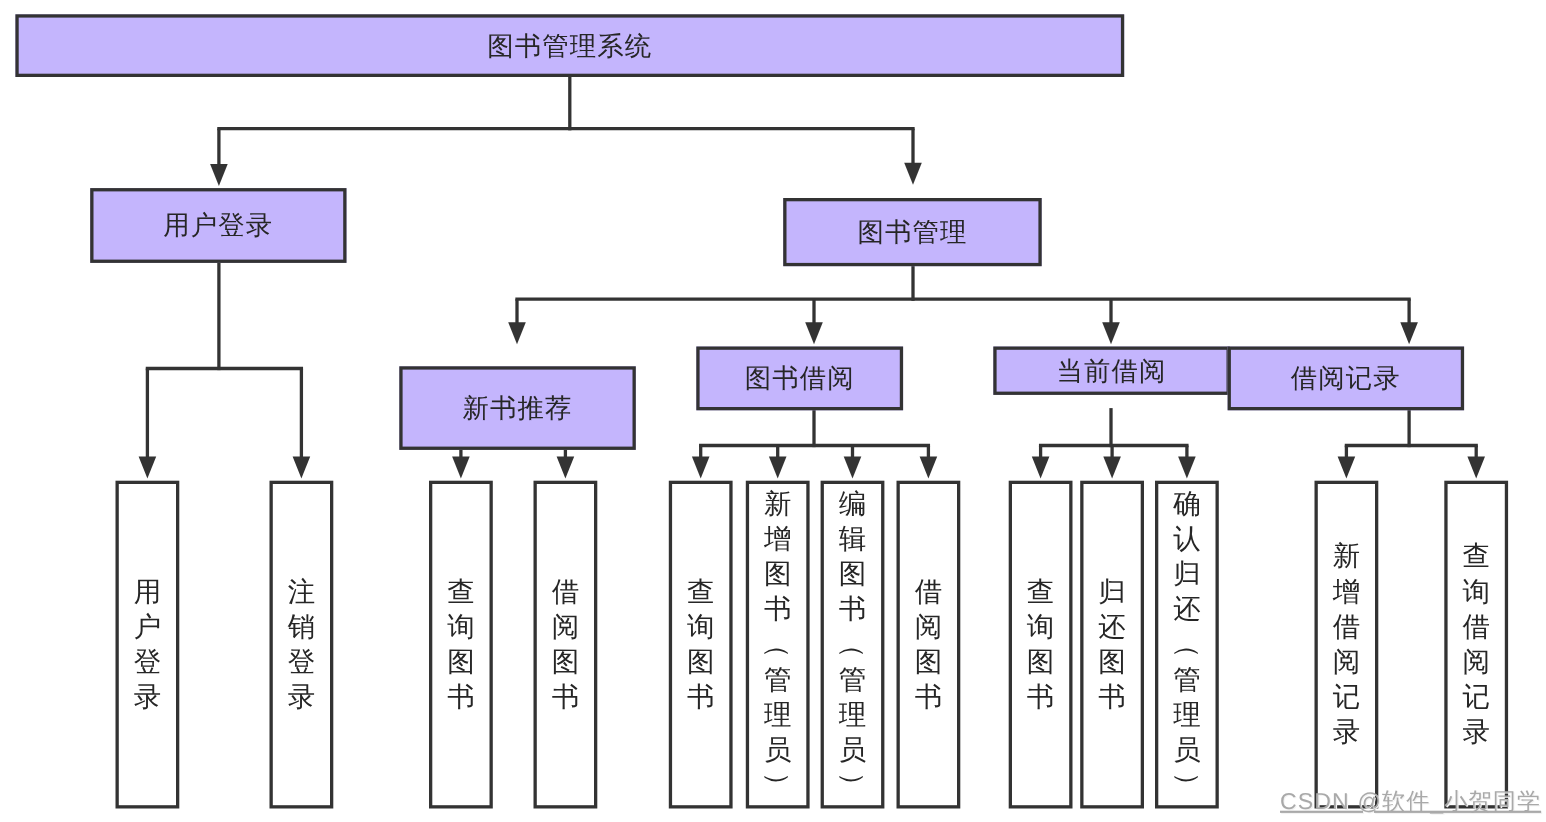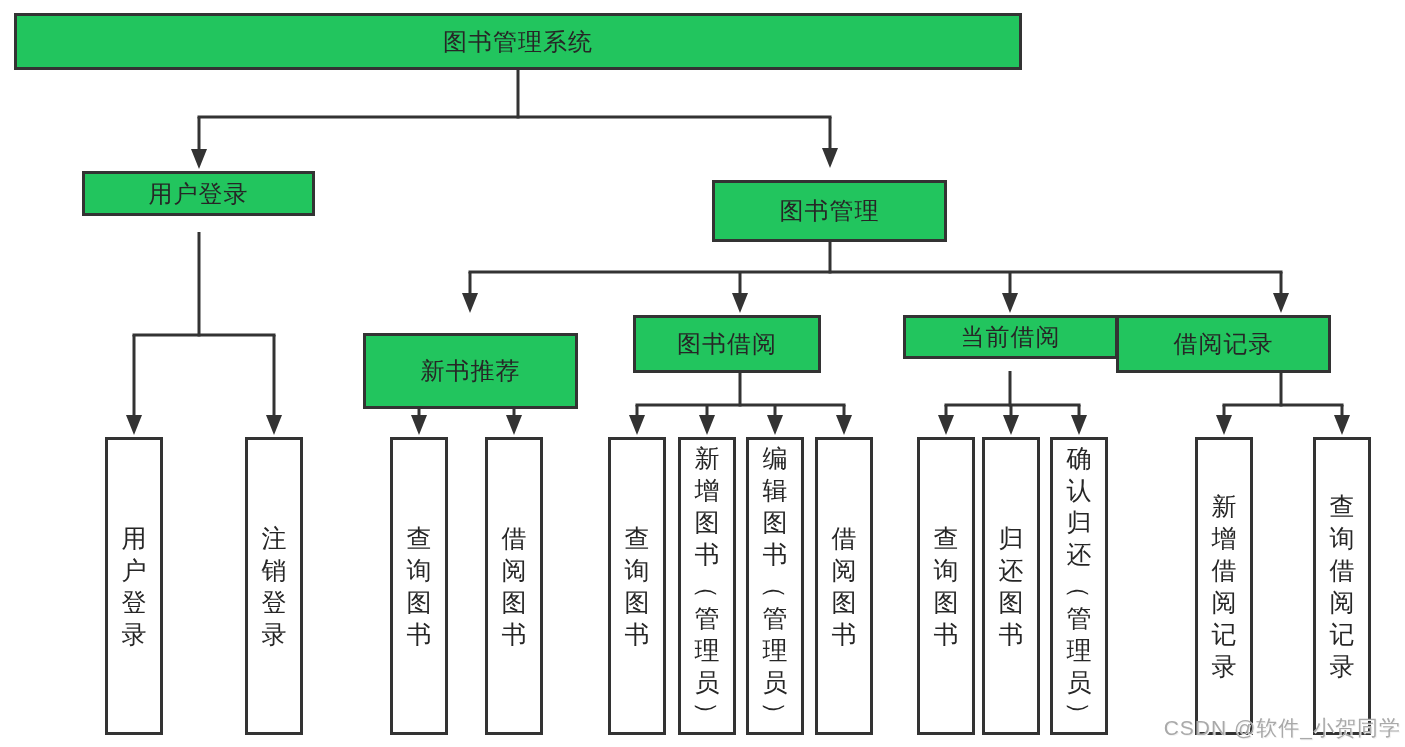--- a/index.html
+++ b/index.html
@@ -3,37 +3,38 @@
 <meta charset="utf-8">
 <style>
   html,body{margin:0;padding:0}
   body{
     width:1405px;height:747px;position:relative;overflow:hidden;
     background:#ffffff;color:#262626;
     font-family:"Liberation Sans", sans-serif;
   }
   .node{
     position:absolute;box-sizing:border-box;
-    border:3px solid #333333;background:#22c55e;
+    border:3px solid #333333;background:#c4b5fd;
     display:flex;align-items:center;justify-content:center;
     font-size:24px;letter-spacing:1px;white-space:nowrap;
   }
   .leaf{
     position:absolute;box-sizing:border-box;top:437px;width:58px;height:298px;
     border:3px solid #333333;background:#ffffff;
     display:flex;flex-direction:column;align-items:center;justify-content:center;
     font-size:25px;
   }
   .leaf span{display:block;height:32px;line-height:32px;text-align:center}
   .leaf span.rot{transform:rotate(90deg)}
   svg.connectors{position:absolute;left:0;top:0;pointer-events:none}
   .watermark{
     position:absolute;right:4px;bottom:5px;z-index:5;
     font-size:21px;color:#a9a9a9;letter-spacing:1px;
     text-shadow:1px 1px 0 #f2f2f2;
+    text-decoration:underline;
   }
 </style>
 </head>
 <body>
 
 <svg class="connectors" width="1405" height="747">
     <line x1="518" y1="68" x2="518" y2="118.5" stroke="#333333" stroke-width="3"></line>
     <line x1="199" y1="232" x2="199" y2="336.5" stroke="#333333" stroke-width="3"></line>
     <line x1="830" y1="231" x2="830" y2="273.5" stroke="#333333" stroke-width="3"></line>
     <line x1="470" y1="371" x2="470" y2="406.5" stroke="#333333" stroke-width="3"></line>
@@ -82,21 +83,21 @@
     <line x1="1079" y1="405" x2="1079" y2="423" stroke="#333333" stroke-width="3"></line>
     <polygon points="1071,415 1087,415 1079,435" fill="#333333"></polygon>
     <line x1="1224" y1="405" x2="1224" y2="423" stroke="#333333" stroke-width="3"></line>
     <polygon points="1216,415 1232,415 1224,435" fill="#333333"></polygon>
     <line x1="1342" y1="405" x2="1342" y2="423" stroke="#333333" stroke-width="3"></line>
     <polygon points="1334,415 1350,415 1342,435" fill="#333333"></polygon>
   </svg>
 
 <div class="node" style="left:14px;top:13px;width:1008px;height:57px">图书管理系统</div>
 
-<div class="node" style="left:82px;top:171px;width:233px;height:45px">用户登录</div>
+<div class="node" style="left:82px;top:171px;width:233px;height:68px">用户登录</div>
 <div class="node" style="left:712px;top:180px;width:235px;height:62px">图书管理</div>
 
 <div class="node" style="left:363px;top:333px;width:215px;height:76px">新书推荐</div>
 <div class="node" style="left:633px;top:315px;width:188px;height:58px">图书借阅</div>
 <div class="node" style="left:903px;top:315px;width:215px;height:44px">当前借阅</div>
 <div class="node" style="left:1116px;top:315px;width:215px;height:58px">借阅记录</div>
 
 <div class="leaf" style="left:105px">
     <span>用</span>
     <span>户</span>

